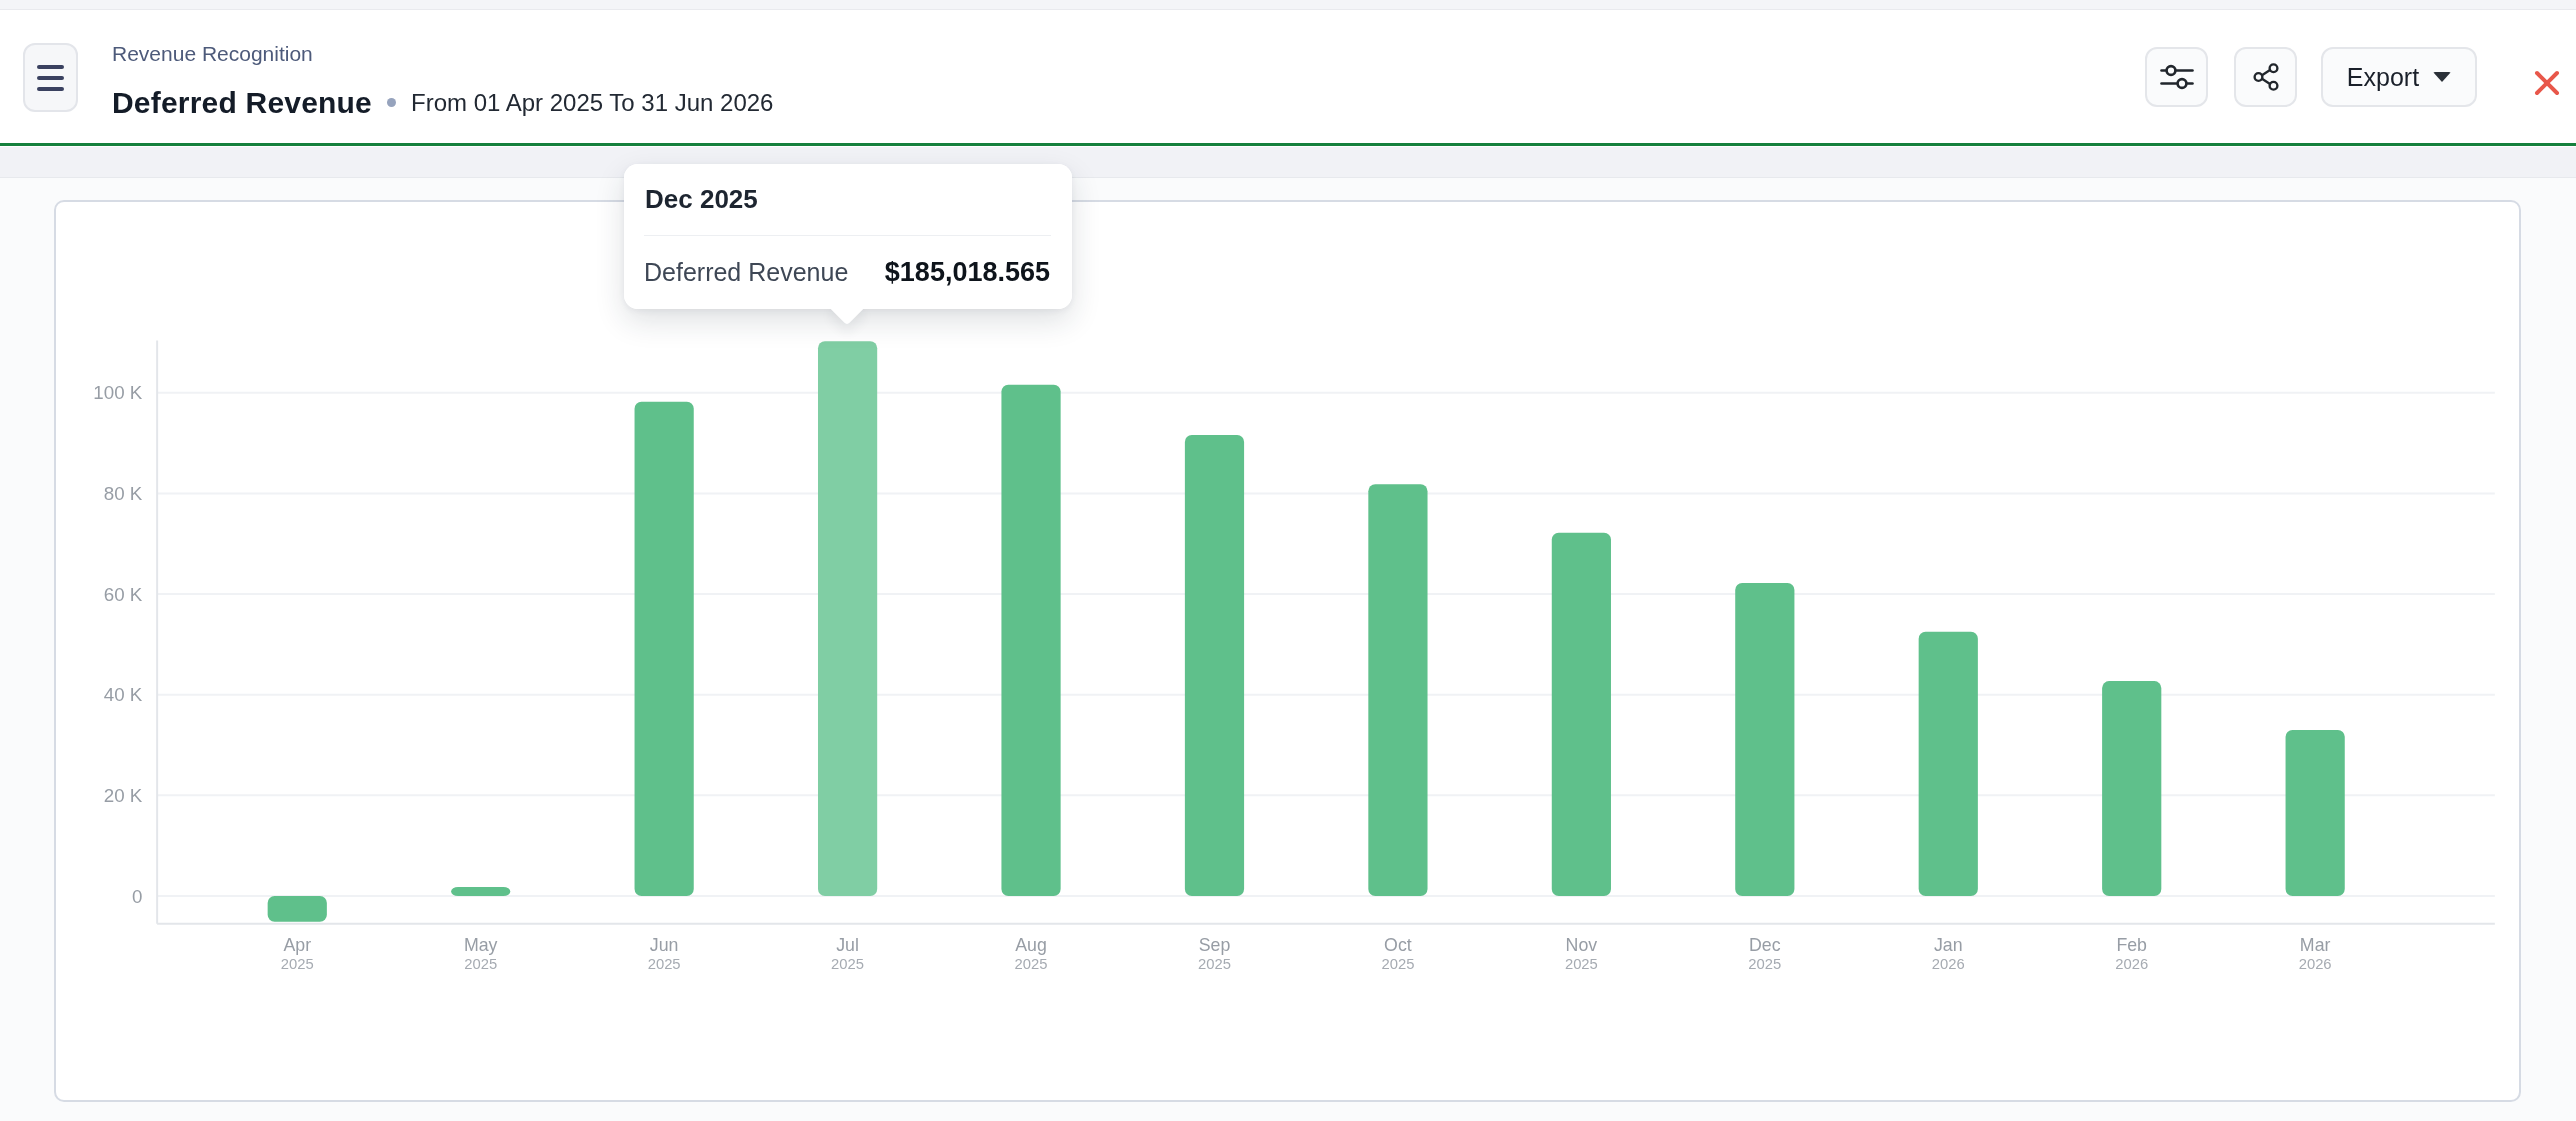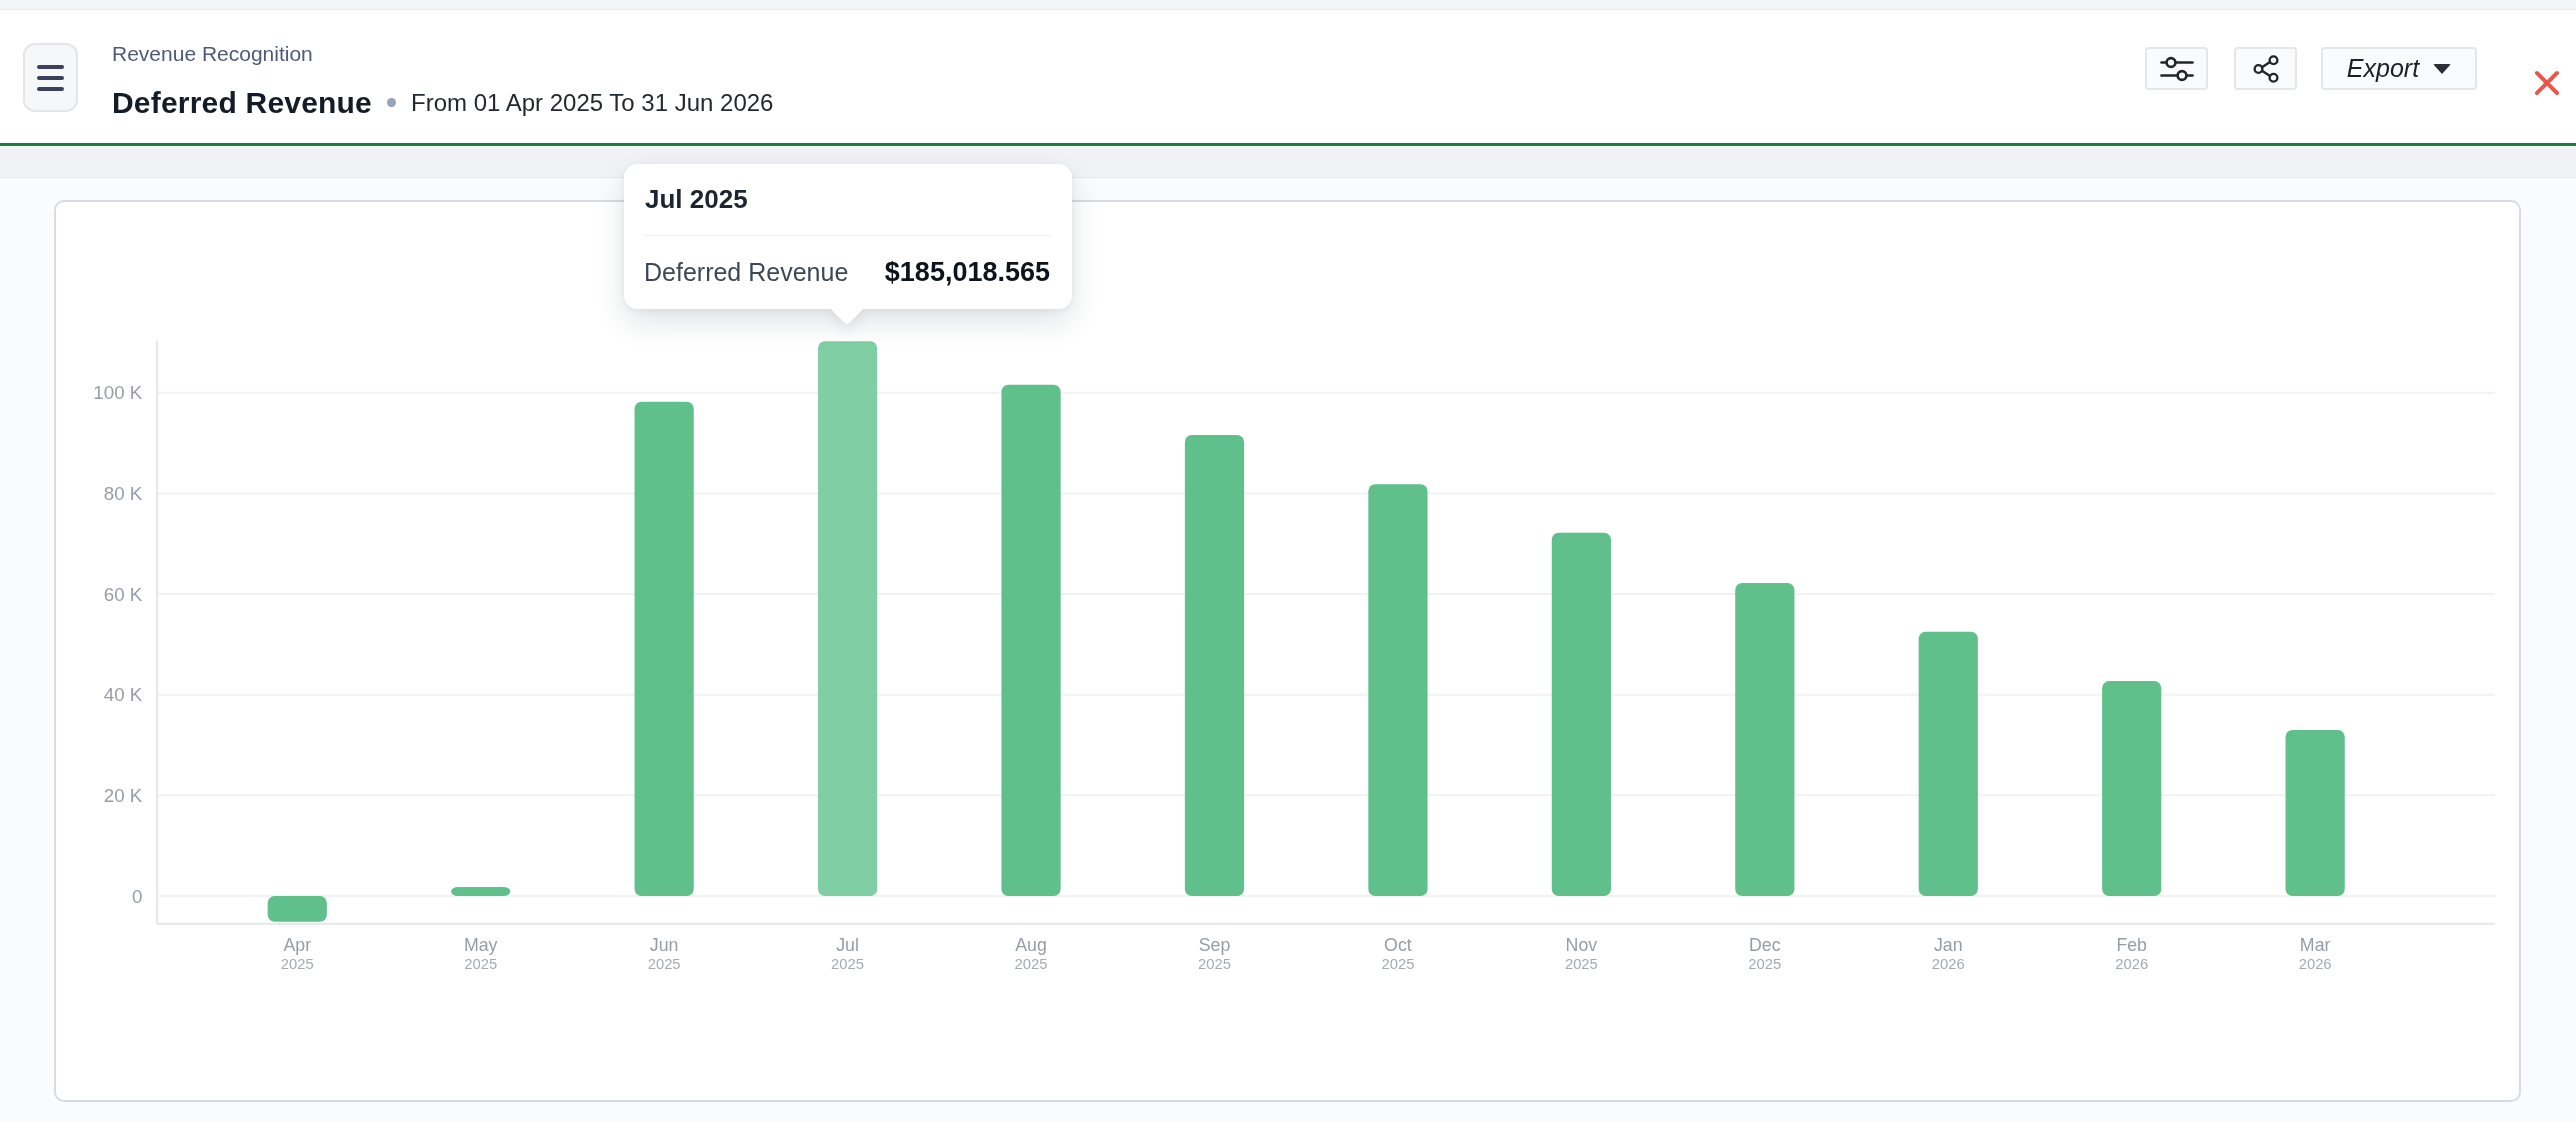--- a/index.html
+++ b/index.html
@@ -33,23 +33,23 @@
   }
   .title-row {
     position:absolute; left:112px; top:73px; height:39px;
     display:flex; align-items:center; gap:15px; white-space:nowrap;
   }
   .page-title { font-size:30px; font-weight:700; color:#141c28; letter-spacing:0.2px; }
   .sep-dot { width:9px; height:9px; border-radius:50%; background:#96a3bd; flex:0 0 auto; }
   .date-range { font-size:24px; color:#222933; }
 
   .icon-btn, .export-btn {
-    position:absolute; top:37px; height:43px;
-    background:#fafbfc; border:2px solid #e4e6ea; border-radius:4px;
-    display:flex; align-items:center; justify-content:center; cursor:pointer;font-style:italic;
+    position:absolute; top:37px; height:60px;
+    background:#fafbfc; border:2px solid #e4e6ea; border-radius:12px;
+    display:flex; align-items:center; justify-content:center; cursor:pointer;
   }
   .filter-btn { left:2145px; width:63px; }
   .share-btn  { left:2234px; width:63px; }
   .export-btn { left:2321px; width:156px; gap:14px; }
   .export-label { font-size:25px; color:#1a202a; }
   .caret-down {
     width:0; height:0; border-left:9px solid transparent; border-right:9px solid transparent;
     border-top:10px solid #2a3038; border-radius:2px;
   }
   .close-btn {
@@ -205,21 +205,21 @@
       <text x="2160" y="958" text-anchor="middle" dominant-baseline="central" font-size="18" fill="#979da5">Feb</text>
       <text x="2160" y="977" text-anchor="middle" dominant-baseline="central" font-size="15" fill="#a6abb2">2026</text>
       <rect x="2315.9" y="739.7" width="60" height="168.3" rx="7" ry="7" fill="#5fc08b"></rect>
       <text x="2345.9" y="958" text-anchor="middle" dominant-baseline="central" font-size="18" fill="#979da5">Mar</text>
       <text x="2345.9" y="977" text-anchor="middle" dominant-baseline="central" font-size="15" fill="#a6abb2">2026</text>
     </svg>
 
   <div class="tooltip">
     <div class="tt-arrow"></div>
     <div class="tt-inner">
-      <div class="tt-title">Jul 2025</div>
+      <div class="tt-title">Dec 2025</div>
       <div class="tt-divider"></div>
       <div class="tt-body">
         <span class="tt-label">Deferred Revenue</span>
         <span class="tt-value">$185,018.565</span>
       </div>
     </div>
   </div>
 
 </div>
 

